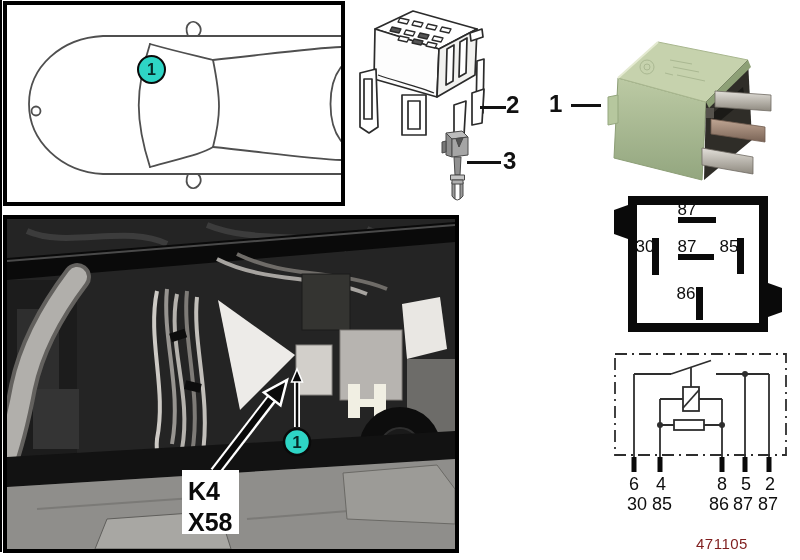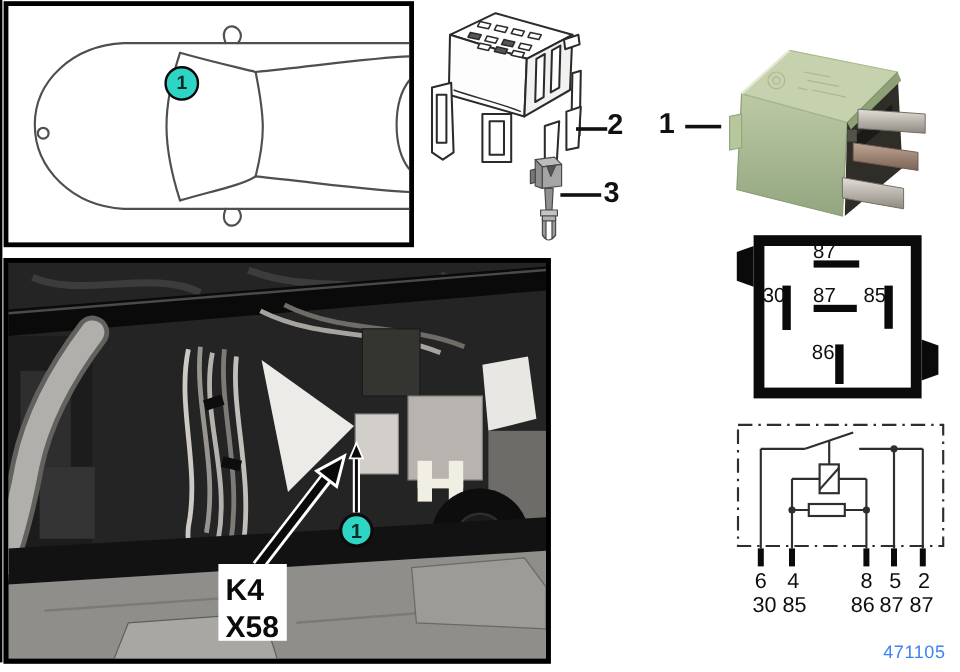--- a/index.html
+++ b/index.html
@@ -18,21 +18,21 @@
     position:absolute; width:25px; height:25px; border-radius:50%;
     background:var(--callout-cyan); border:2.5px solid #0a0a0a;
     display:flex; align-items:center; justify-content:center;
     font-weight:bold; font-size:16px; color:#062a27;
   }
   .cyan-fill { fill:var(--callout-cyan); }
   svg text { font-family:"Liberation Sans", sans-serif; }
   .pinlbl  { font-size:17px; fill:#0e0e0e; }
   .schlbl  { font-size:18px; fill:#0e0e0e; }
   .photolbl{ font-size:25px; font-weight:bold; fill:#0b0b0b; }
-  #doc-number { position:absolute; left:736px; top:535px; font-size:15px; color:#3b82f6; letter-spacing:0.5px; }
+  #doc-number { position:absolute; left:696px; top:535px; font-size:15px; color:#7f1d1d; letter-spacing:0.5px; }
 </style>
 </head>
 <body>
 
 <div id="frame-left"></div>
 
 <div id="car-panel" class="panel">
   <svg width="334" height="197" viewBox="0 0 334 197">
     <g fill="none" stroke="#4f4f4f" stroke-width="1.8" stroke-linecap="round">
       <path d="M334,31 L96,31 C54,33 22,62 22,99 C22,136 54,167 96,169 L334,169"></path>

